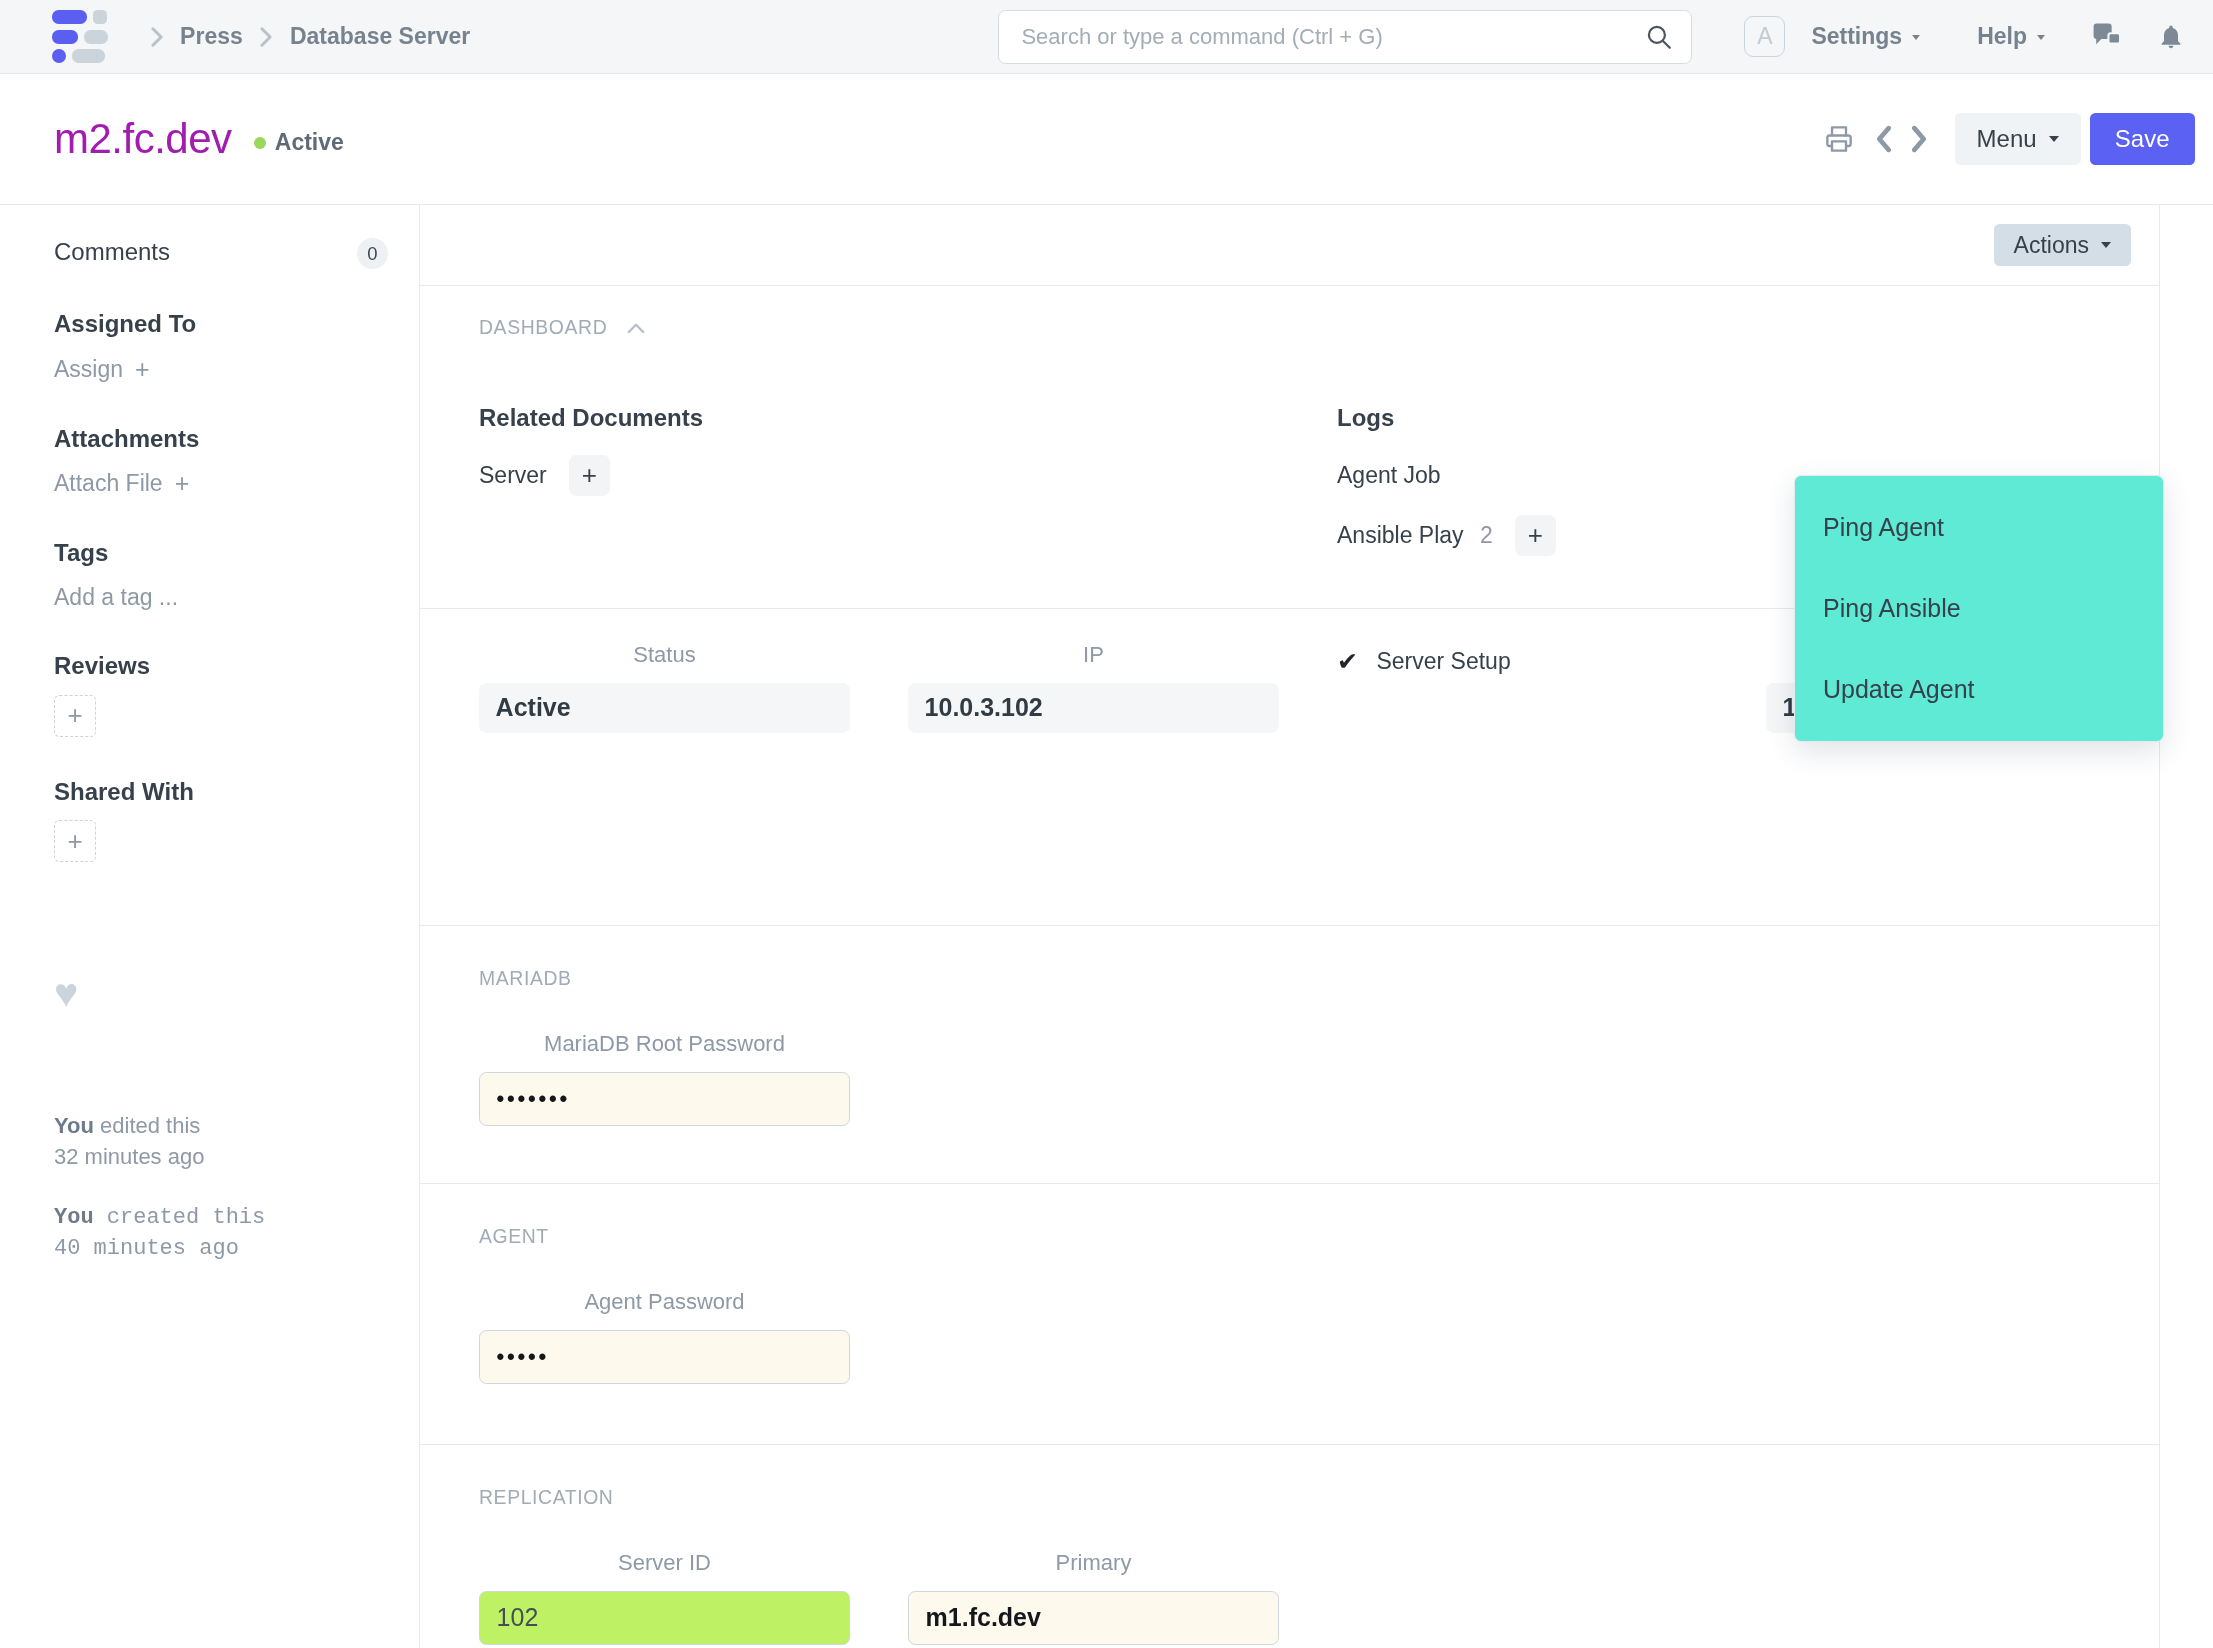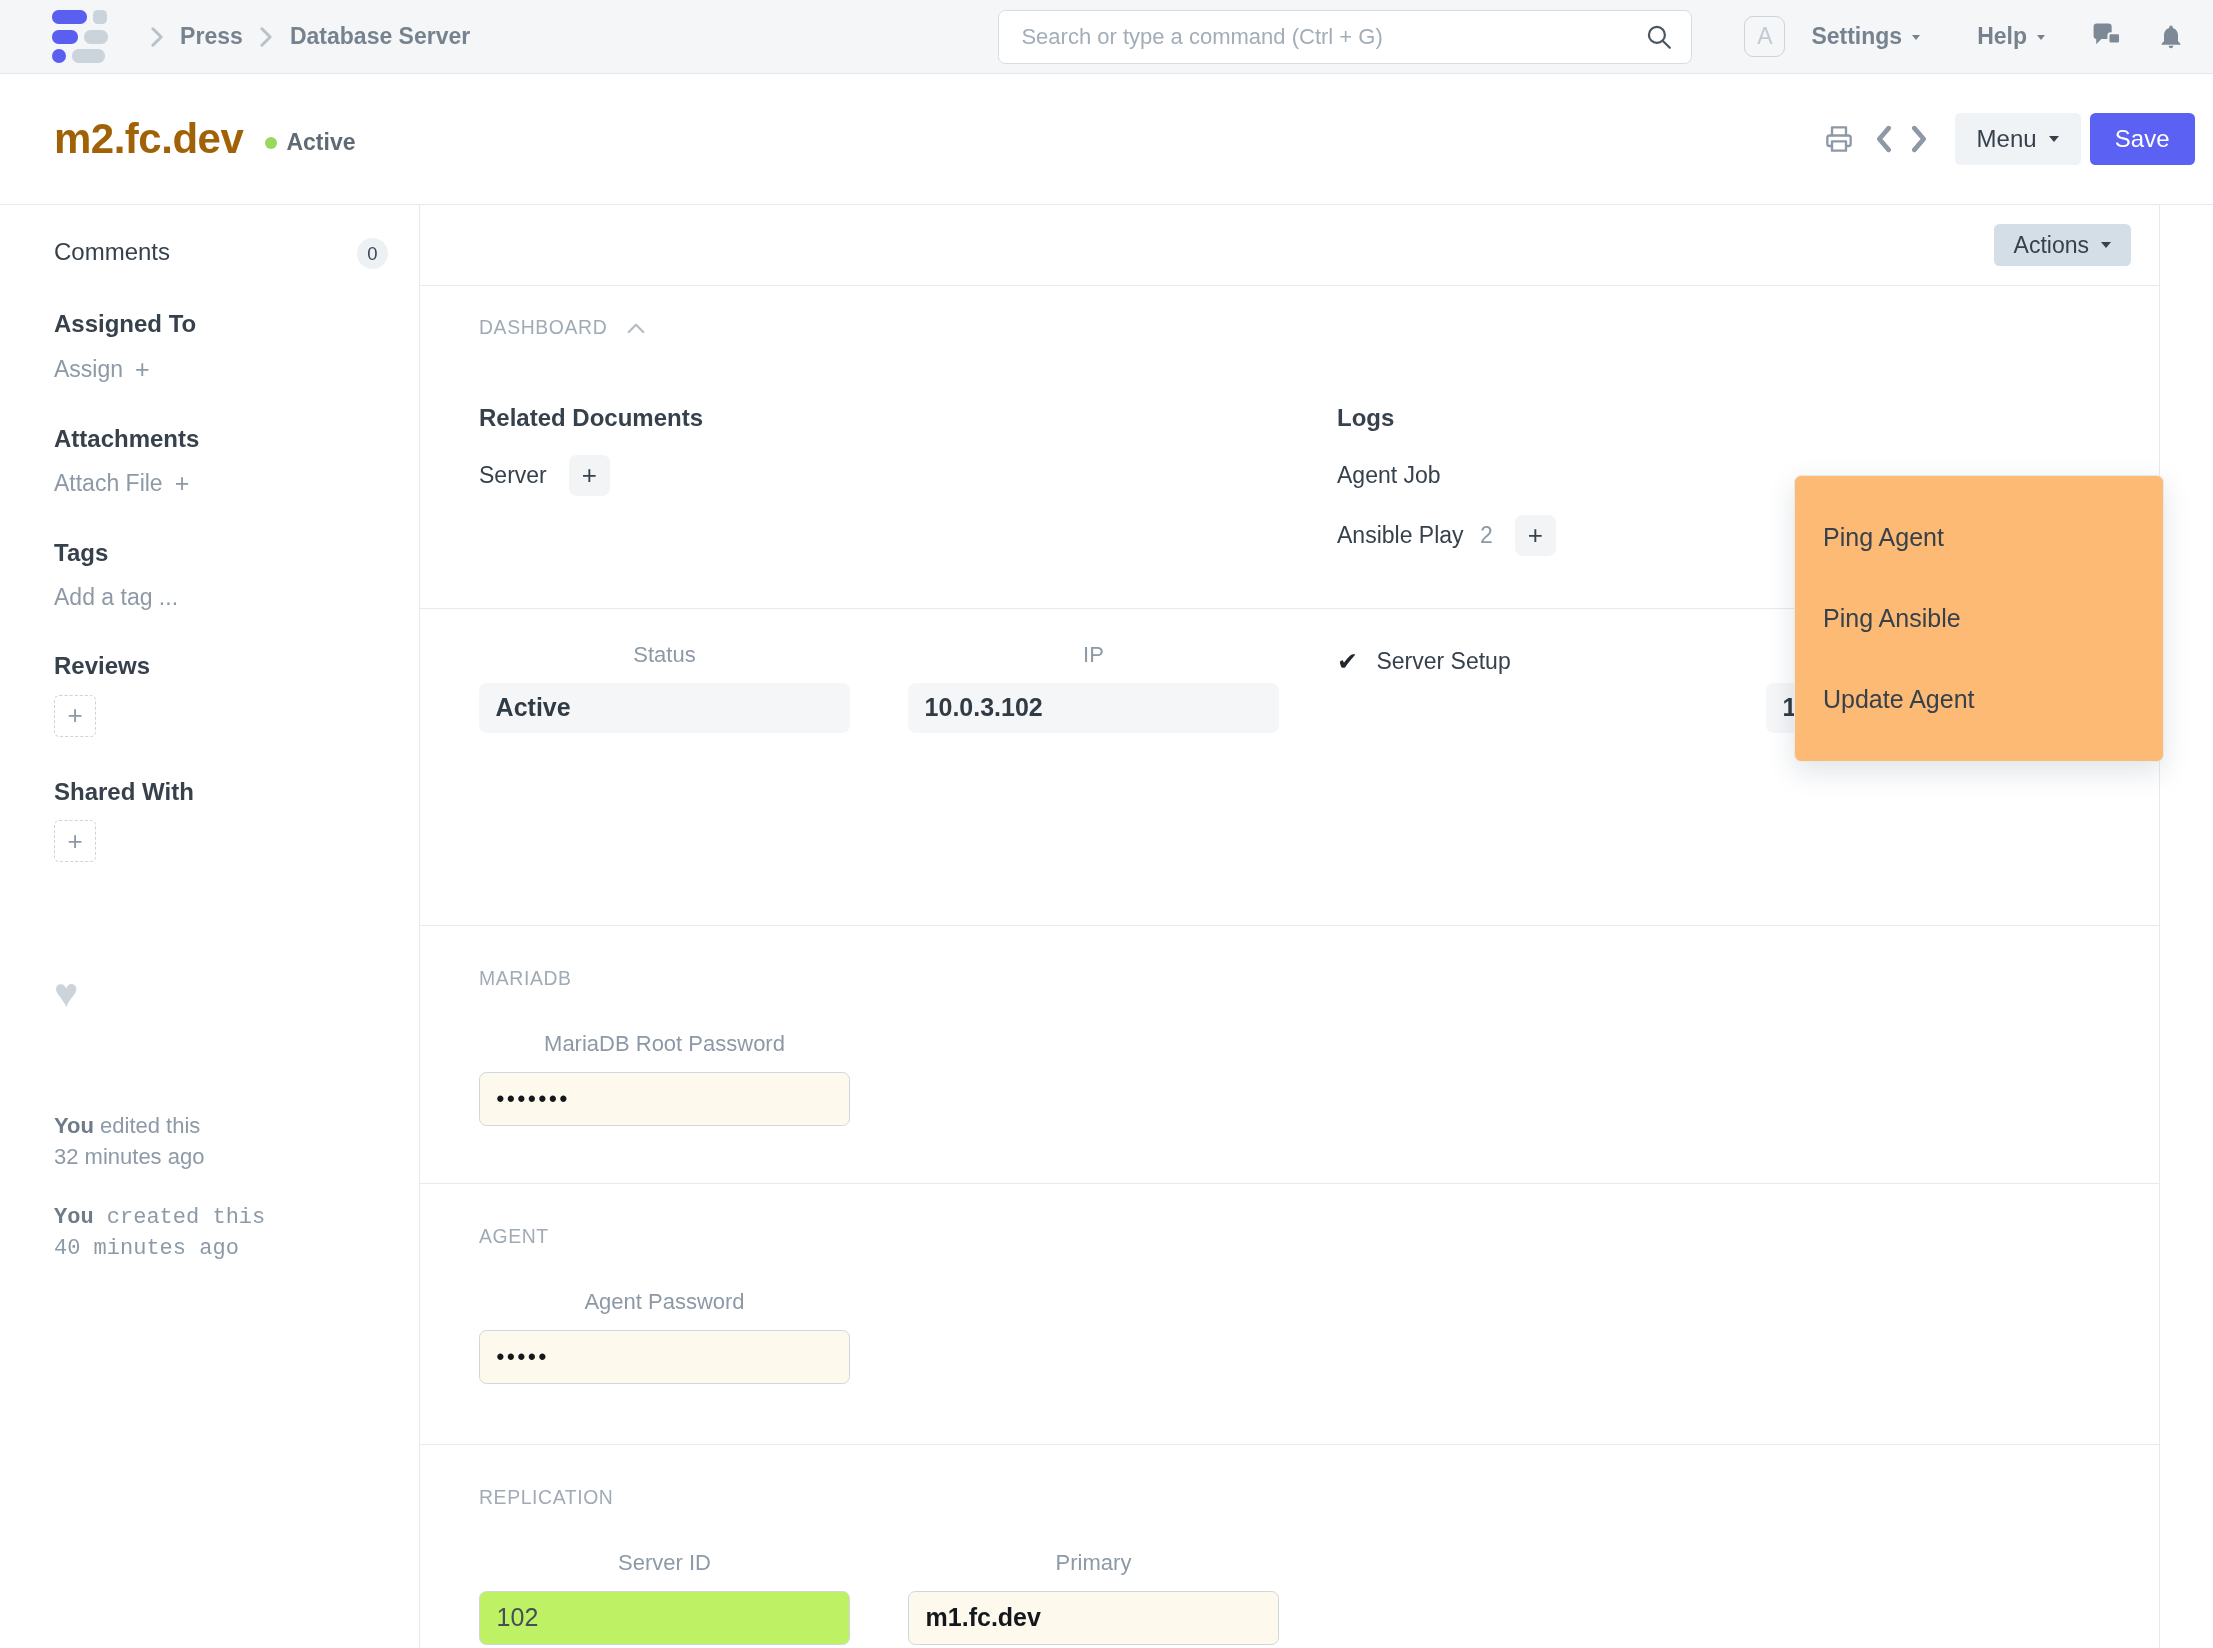--- a/index.html
+++ b/index.html
@@ -43,21 +43,21 @@
   .nav-item.help { margin-right: 46px; }
   .caret { width: 0; height: 0; border-left: 5.5px solid transparent; border-right: 5.5px solid transparent; border-top: 6.5px solid currentColor; }
   .caret.sm { border-left-width: 4.6px; border-right-width: 4.6px; border-top-width: 5.5px; margin-top: 2.8px; }
   .icon-btn { cursor: pointer; display: flex; align-items: center; }
   .icon-chat { margin-right: 35px; }
   
   .page-head {
     height: 131px; background: #fff; border-bottom: 0.9px solid #e7eaed;
     display: flex; align-items: center; padding: 0 18.5px 0 54px;
   }
-  .page-title { font-size: 42px; font-weight: 700; color: #a16207; letter-spacing: -0.5px; }
+  .page-title { font-size: 42px; font-weight: 400; color: #a21caf; letter-spacing: -0.5px; }
   .indicator { display: flex; align-items: center; gap: 9.2px; margin-left: 22px; margin-top: 7.4px; }
   .ind-dot { width: 12px; height: 12px; border-radius: 50%; background: #98d85b; }
   .ind-label { font-size: 23px; font-weight: 700; color: #5e6a75; }
   .head-actions { margin-left: auto; display: flex; align-items: center; }
   .head-icon { cursor: pointer; display: flex; align-items: center; }
   .i-print { margin-right: 18.5px; }
   .i-prev { margin-right: 11px; }
   .i-next { margin-right: 24px; }
   .btn { height: 52px; border-radius: 5.5px; font-size: 24px; display: flex; align-items: center; justify-content: center; cursor: pointer; }
   .btn-menu { background: #f0f3f6; color: #36414c; padding: 0 22px; gap: 12px; margin-right: 9.2px; }
@@ -106,22 +106,22 @@
   .control.editable { background: #bef264; border: 0.9px solid #cfd7dd; height: 54px; font-weight: 400; color: #444e58; }
   .control.dots { font-size: 22px; letter-spacing: 2.8px; }
   .checkbox-row { display: flex; align-items: center; gap: 18.5px; font-size: 23px; color: #36414c; margin-top: 5.5px; cursor: pointer; }
   .checkmark { font-size: 25px; color: #21272d; line-height: 25px; }
   .sec-mariadb { height: 258px; padding-top: 41px; }
   .sec-agent { height: 261px; padding-top: 41px; }
   .sec-replication { height: 202px; padding-top: 41px; border-bottom: none; }
   .field-group { margin-top: 41px; }
   
   .actions-dropdown {
-    position: absolute; left: 1794px; top: 270px; width: 370px; background: #fdba74;
-    border: 0.9px solid #e7eaed; border-radius: 7.4px; padding: 21px 0;
+    position: absolute; left: 1794px; top: 270px; width: 370px; background: #5eead4;
+    border: 0.9px solid #e7eaed; border-radius: 7.4px; padding: 11px 0;
     box-shadow: 0 9.2px 28px rgba(17,43,66,0.13); z-index: 50;
   }
   .dropdown-item { padding: 26px 28px; font-size: 25px; color: #36414c; cursor: pointer; }
   svg { display: block; }
 </style>
 </head>
 <body>
 
 <div class="navbar">
   <div class="logo">

